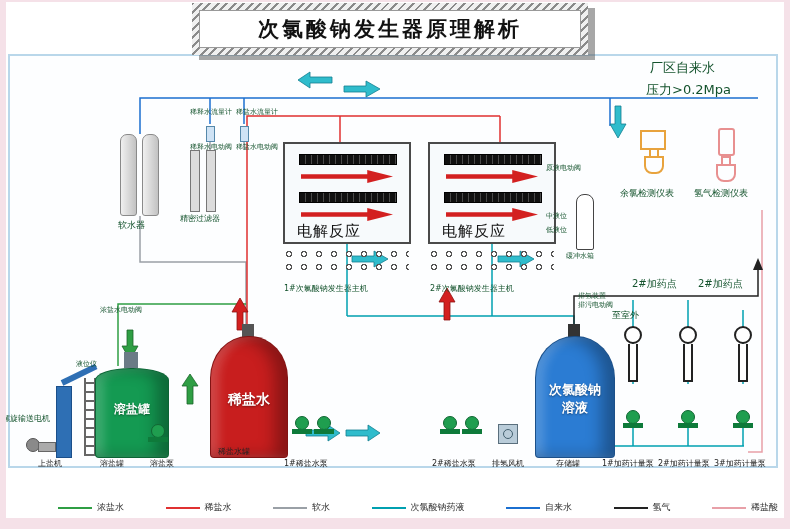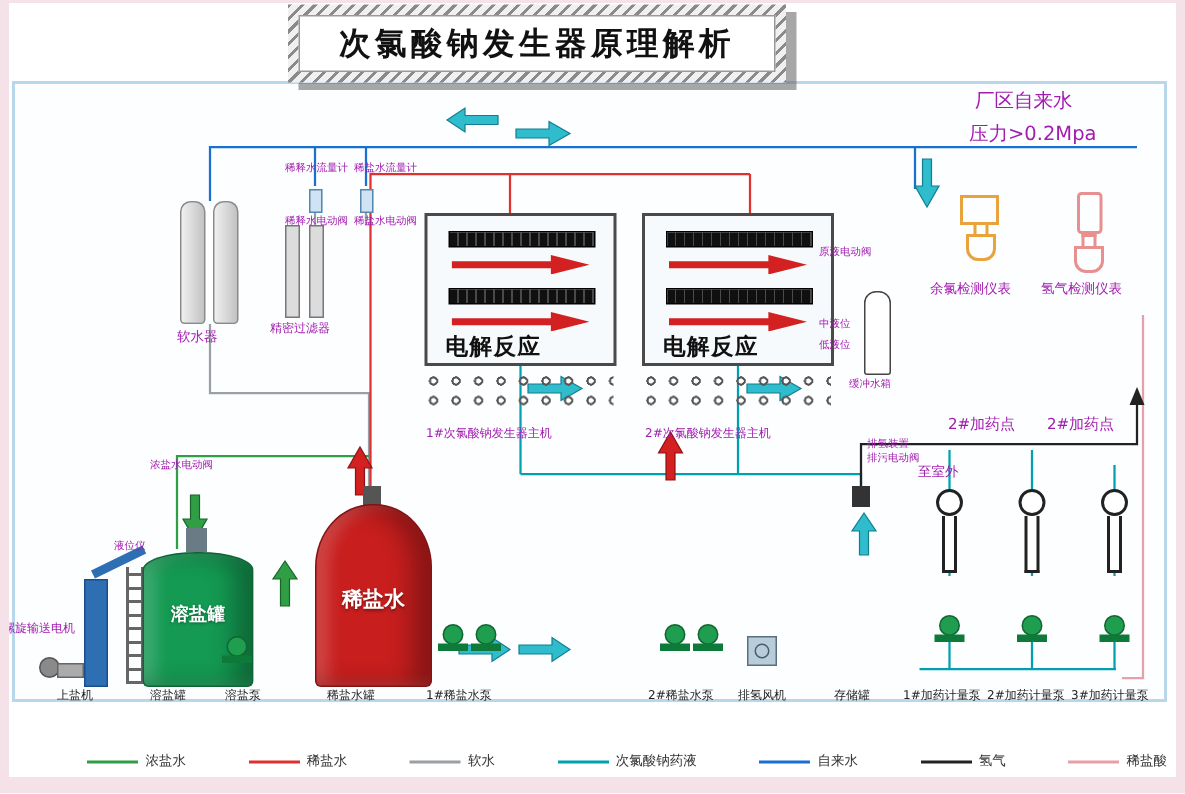--- a/index.html
+++ b/index.html
@@ -3,26 +3,26 @@
 <meta charset="utf-8">
 <style>
   html,body{margin:0;padding:0;}
   .page{position:relative;width:790px;height:529px;background:#ffffff;overflow:hidden;
         font-family:"DejaVu Sans","Liberation Sans",sans-serif;color:#222;}
   .abs{position:absolute;}
   .edge{position:absolute;background:#f5e1e8;z-index:6;}
   .panel{position:absolute;left:8px;top:54px;width:770px;height:414px;background:#fdfeff;
          border:2px solid #b9d7ea;box-sizing:border-box;z-index:0;}
   .pipes{position:absolute;left:0;top:0;z-index:1;}
-  .lbl{position:absolute;color:#a21caf;white-space:nowrap;z-index:3;line-height:1.25;}
+  .lbl{position:absolute;color:#14532d;white-space:nowrap;z-index:3;line-height:1.25;}
   .f7{font-size:7px;} .f8{font-size:8px;} .f9{font-size:9px;} .f10{font-size:10px;}
   .f13{font-size:13px;}
   .wrap{white-space:normal;}
   
-  .title-wrap{position:absolute;left:192px;top:3px;width:332px;padding:7px;z-index:4;
+  .title-wrap{position:absolute;left:192px;top:3px;width:396px;padding:7px;z-index:4;
       background:repeating-linear-gradient(135deg,#8a8a8a 0 2px,#f0f0f0 2px 6px);
       box-shadow:7px 5px 0 rgba(95,95,95,.55);box-sizing:border-box;}
   .title-inner{background:#fff;border:1px solid #999;}
   .title-inner h1{margin:0;padding:4px 0;font-size:21px;font-weight:bold;letter-spacing:3px;
       text-align:center;color:#111;}
   
   .cyl{position:absolute;width:15px;height:80px;border:1px solid #8a8a8a;border-radius:7px 7px 3px 3px;
        background:linear-gradient(90deg,#f0f0f0,#c2c2c2);z-index:2;}
   .fcol{position:absolute;width:8px;height:60px;border:1px solid #777;background:#dcdcdc;z-index:2;}
   .fm{position:absolute;width:7px;height:14px;border:1px solid #5588aa;background:#cfe3f5;z-index:2;}
@@ -30,21 +30,21 @@
        box-sizing:border-box;z-index:2;}
   .pdots{display:flex;gap:4px;justify-content:center;margin-top:4px;}
   .dot{width:4px;height:4px;border-radius:50%;}
   .plabel{font-size:7px;text-align:center;margin-top:3px;}
   .reactor{position:absolute;width:128px;height:102px;background:#f7fafc;border:2px solid #4a4a4a;
        box-sizing:border-box;z-index:2;}
   .ebar{position:absolute;height:9px;width:96px;border:1px solid #000;
        background:repeating-linear-gradient(90deg,#101010 0 5px,#4a4a4a 5px 6px);}
   .rarrow{position:absolute;background:#d32020;
        clip-path:polygon(0 32%,72% 32%,72% 0,100% 50%,72% 100%,72% 68%,0 68%);}
-  .rx-label{position:absolute;font-size:15px;font-weight:bold;color:#111;letter-spacing:1px;}
+  .rx-label{position:absolute;font-size:15px;font-weight:normal;color:#111;letter-spacing:1px;}
   .valve-row{position:absolute;width:124px;height:8px;z-index:2;background-repeat:repeat-x;
        background-size:15px 8px;
        background-image:radial-gradient(circle 3px at 4px 4px,#ffffff 0 1.6px,#555 1.8px 3px,transparent 3.2px);}
   .vessel{position:absolute;width:16px;height:54px;border:1.5px solid #444;background:#fff;
        border-radius:8px 8px 2px 2px;z-index:2;}
   .tank{position:absolute;z-index:2;border:1px solid rgba(0,0,0,.35);
        box-shadow:inset -12px 0 16px rgba(0,0,0,.32),inset 8px 0 10px rgba(255,255,255,.18);}
   .tank .tlabel{position:relative;display:block;text-align:center;color:#fff;font-weight:bold;
        text-shadow:0 1px 2px rgba(0,0,0,.4);}
   .cap{position:absolute;font-size:8px;color:#222;white-space:nowrap;z-index:3;}
@@ -209,20 +209,23 @@
   <div class="tank" style="left: 95px; top: 368px; width: 72px; height: 88px; border-radius: 36px 36px 4px 4px / 12px 12px 4px 4px; background-color: rgb(20, 154, 82);" title="溶盐罐">
     <span class="tlabel" style="top:32px;font-size:12px;">溶盐罐</span>
   </div>
 
   <div class="abs" style="left:242px;top:324px;width:12px;height:14px;background:#555;z-index:2;"></div>
   <div class="tank" style="left: 210px; top: 336px; width: 76px; height: 120px; border-radius: 38px 38px 4px 4px / 42px 42px 4px 4px; background-color: rgb(200, 30, 30);" title="稀盐水">
     <span class="tlabel" style="top:54px;font-size:14px;">稀盐水</span>
   </div>
 
   <div class="abs" style="left:568px;top:324px;width:12px;height:14px;background:#333;z-index:2;"></div>
+  <div class="tank" style="left: 535px; top: 336px; width: 78px; height: 120px; border-radius: 39px 39px 4px 4px / 42px 42px 4px 4px; background-color: rgb(43, 124, 211);" title="次氯酸钠溶液">
+    <span class="tlabel wrap" style="top:44px;font-size:13px;width:54px;margin:0 auto;">次氯酸钠溶液</span>
+  </div>
 
   <div class="abs" style="left:56px;top:386px;width:14px;height:70px;background:#2e6fb4;border:1px solid #1b4f8a;z-index:2;"></div>
   <div class="abs" style="left:62px;top:380px;width:38px;height:6px;background:#2e6fb4;transform:rotate(-26deg);transform-origin:left center;z-index:2;"></div>
   <div class="abs" style="left:26px;top:438px;width:12px;height:12px;border-radius:50%;background:#8a8a8a;border:1px solid #555;z-index:2;"></div>
   <div class="abs" style="left:38px;top:442px;width:16px;height:8px;background:#ababab;border:1px solid #666;z-index:2;"></div>
   <div class="lbl f8" style="left:2px;top:414px;">螺旋输送电机</div>
 
   <div class="pump" style="left:148px;top:424px;">
       <span class="p-body"></span>
       <span class="p-base"></span>
@@ -266,21 +269,21 @@
       <span class="p-base"></span>
     </div>
   <div class="pump" style="left:733px;top:410px;">
       <span class="p-body"></span>
       <span class="p-base"></span>
     </div>
 
   <div class="cap" style="left:38px;top:458px;">上盐机</div>
   <div class="cap" style="left:100px;top:458px;">溶盐罐</div>
   <div class="cap" style="left:150px;top:458px;">溶盐泵</div>
-  <div class="cap" style="left:218px;top:458px;">稀盐水罐</div>
+  <div class="cap" style="left:218px;top:446px;">稀盐水罐</div>
   <div class="cap" style="left:284px;top:458px;">1#稀盐水泵</div>
   <div class="cap" style="left:432px;top:458px;">2#稀盐水泵</div>
   <div class="cap" style="left:492px;top:458px;">排氢风机</div>
   <div class="cap" style="left:556px;top:458px;">存储罐</div>
   <div class="cap" style="left:602px;top:458px;">1#加药计量泵</div>
   <div class="cap" style="left:658px;top:458px;">2#加药计量泵</div>
   <div class="cap" style="left:714px;top:458px;">3#加药计量泵</div>
 
   <div class="legend">
     <span class="lg-item">

